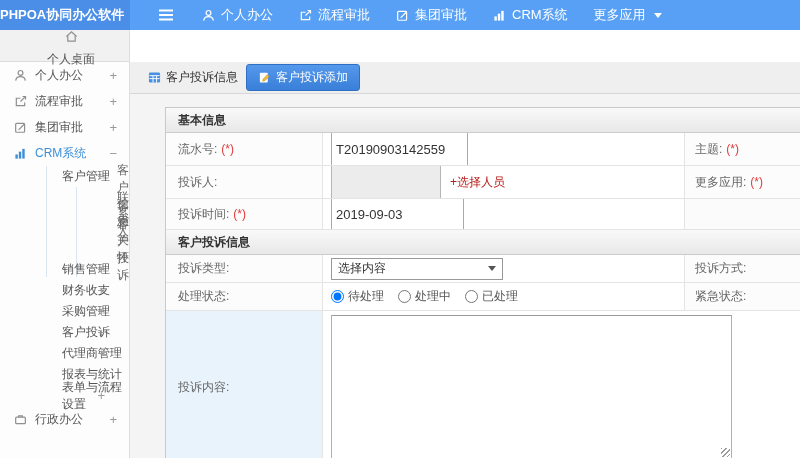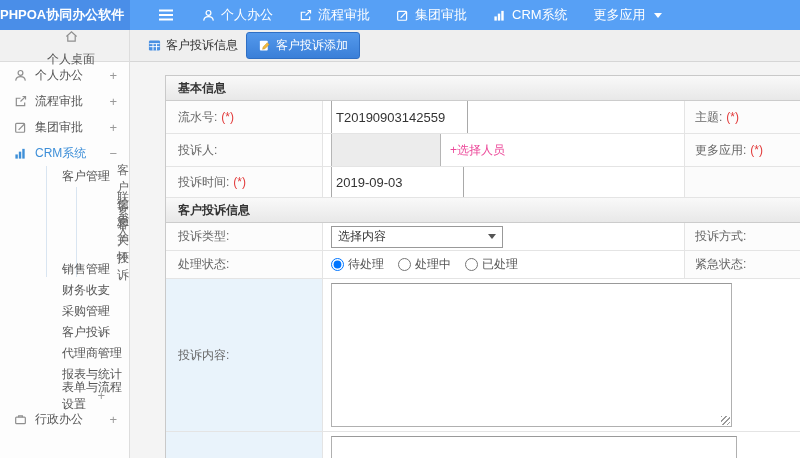--- a/index.html
+++ b/index.html
@@ -36,21 +36,21 @@
   .side-item { display:flex; align-items:center; position:relative; cursor:pointer; }
   .side-item .sicon { color:#8f8f8f; display:flex; margin-right:8px; }
   .side-item.lv0 { height:26px; padding-left:14px; }
   .side-item.lv1 { height:21px; padding-left:53px;margin-left:9px; }
   .side-item.lv2 { height:18px; padding-left:117px; color:#666; }
   .side-item .expand { position:absolute; right:12px; color:#999; font-size:13px; }
   .side-item.lv1 .expand { right:24px; }
   .side-item.active { color:#3e8fd8; }
   .side-item.active .sicon { color:#3e8fd8; }
   
-  .main { flex:1; background:#f4f4f4; overflow:hidden; position:relative; }
+  .main { flex:1; background:#f4f4f4; overflow:hidden; position:relative;margin-top:32px; }
   .tabbar {
     height:32px; background:#efefef; border-bottom:1px solid #d6d6d6;
     display:flex; align-items:center; padding-left:18px;
   }
   .tab { display:flex; align-items:center; gap:5px; color:#333; cursor:pointer; margin-right:8px; }
   .tab.active {
     background:linear-gradient(#5499ec,#3a7fd8); color:#fff;
     border:1px solid #2f6fc4; border-radius:3px; padding:4px 11px;
   }
   
@@ -76,21 +76,21 @@
   .frow.hl .cell.label::before { content:""; position:absolute; left:-1px; top:-1px; bottom:-1px; width:1px; background:#a8cce9; }
   .frow.ta1 > .cell { height:153px; }
   .frow.ta2 > .cell { height:60px; border-bottom:none; }
   .span3 { grid-column:2 / 5; }
   .req { color:#e23b3b; margin-left:4px; }
   
   .txt { height:36px; border:1px solid #a9a9a9; font-size:13px; padding:0 4px; font-family:inherit; color:#333; background:#fff; }
   .txt.serial { width:137px; }
   .txt.date { width:133px; }
   .txt.dis { width:110px; background:#ececec; border-color:#b5b5b5; }
-  .link { color:#ec4899; margin-left:9px; cursor:pointer; white-space:nowrap; }
+  .link { color:#b91c1c; margin-left:9px; cursor:pointer; white-space:nowrap; }
   .sel {
     width:172px; height:22px; border:1px solid #999; background:#fff; color:#333;
     display:flex; align-items:center; justify-content:space-between; padding:0 6px; cursor:pointer;
   }
   .sel-caret { width:0; height:0; border-left:4px solid transparent; border-right:4px solid transparent; border-top:5px solid #555; }
   .radios { display:flex; align-items:center; gap:14px; }
   .radios label { display:flex; align-items:center; gap:4px; color:#555; cursor:pointer; }
   .radios input { margin:0; width:13px; height:13px; }
   .ta-wrap { position:relative; display:inline-flex; }
   .ta-wrap textarea {

